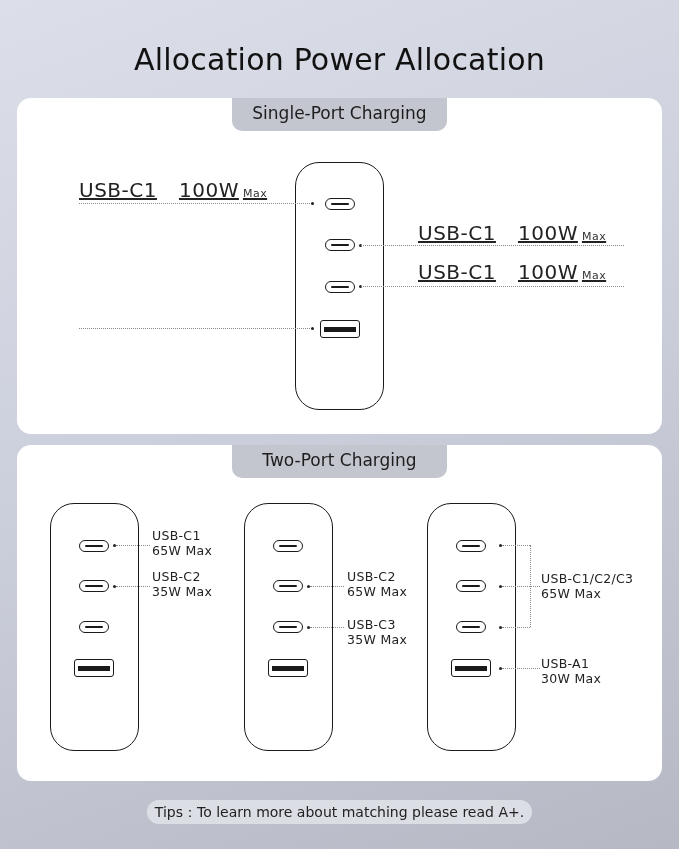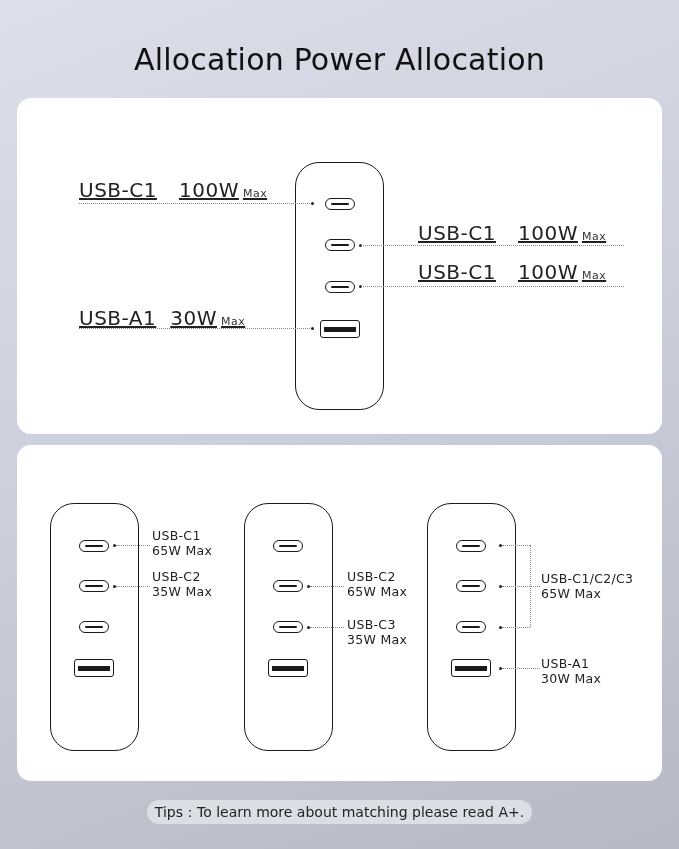--- a/index.html
+++ b/index.html
@@ -50,20 +50,21 @@
     background:#dcdee5; border-radius:12px; text-align:center; line-height:24px;
     font-size:14px; color:#222;
   }
 </style>
 </head>
 <body>
 
 <div class="title">Allocation Power Allocation</div>
 
 <div class="panel p1">
+  <div class="tab">Single-Port Charging</div>
 
   <div class="charger" style="left:278px; top:64px; width:89px; height:248px;">
     <div class="pc" style="left:29px; top:35px;"></div>
     <div class="pc" style="left:29px; top:76px;"></div>
     <div class="pc" style="left:29px; top:118px;"></div>
     <div class="pa" style="left:24px; top:157px;"></div>
   </div>
 
   <div class="big-label" style="left:62px; top:80px;">
     <span>USB-C1</span><span class="w">100W</span><span class="max">Max</span>
@@ -76,28 +77,26 @@
   </div>
   <div class="dot" style="left:342px; top:146px;"></div>
   <div class="line" style="left:344px; top:147px; width:263px;"></div>
 
   <div class="big-label" style="left:401px; top:162px;">
     <span>USB-C1</span><span class="w">100W</span><span class="max">Max</span>
   </div>
   <div class="dot" style="left:342px; top:187px;"></div>
   <div class="line" style="left:344px; top:188px; width:263px;"></div>
 
-  <div class="big-label" style="left:62px; top:208px;">
-    <span>USB-A1</span><span class="w" style="margin-left:14px;">30W</span><span class="max">Max</span>
-  </div>
   <div class="line" style="left:62px; top:230px; width:233px;"></div>
   <div class="dot" style="left:294px; top:229px;"></div>
 </div>
 
 <div class="panel p2">
+  <div class="tab">Two-Port Charging</div>
 
   <div class="charger" style="left:33px; top:58px; width:89px; height:248px;">
     <div class="pc" style="left:28px; top:36px;"></div>
     <div class="pc" style="left:28px; top:76px;"></div>
     <div class="pc" style="left:28px; top:117px;"></div>
     <div class="pa" style="left:23px; top:155px;"></div>
   </div>
   <div class="dot" style="left:96px; top:99px;"></div>
   <div class="line" style="left:99px; top:100px; width:34px;"></div>
   <div class="sm-label" style="left:135px; top:83px;">

